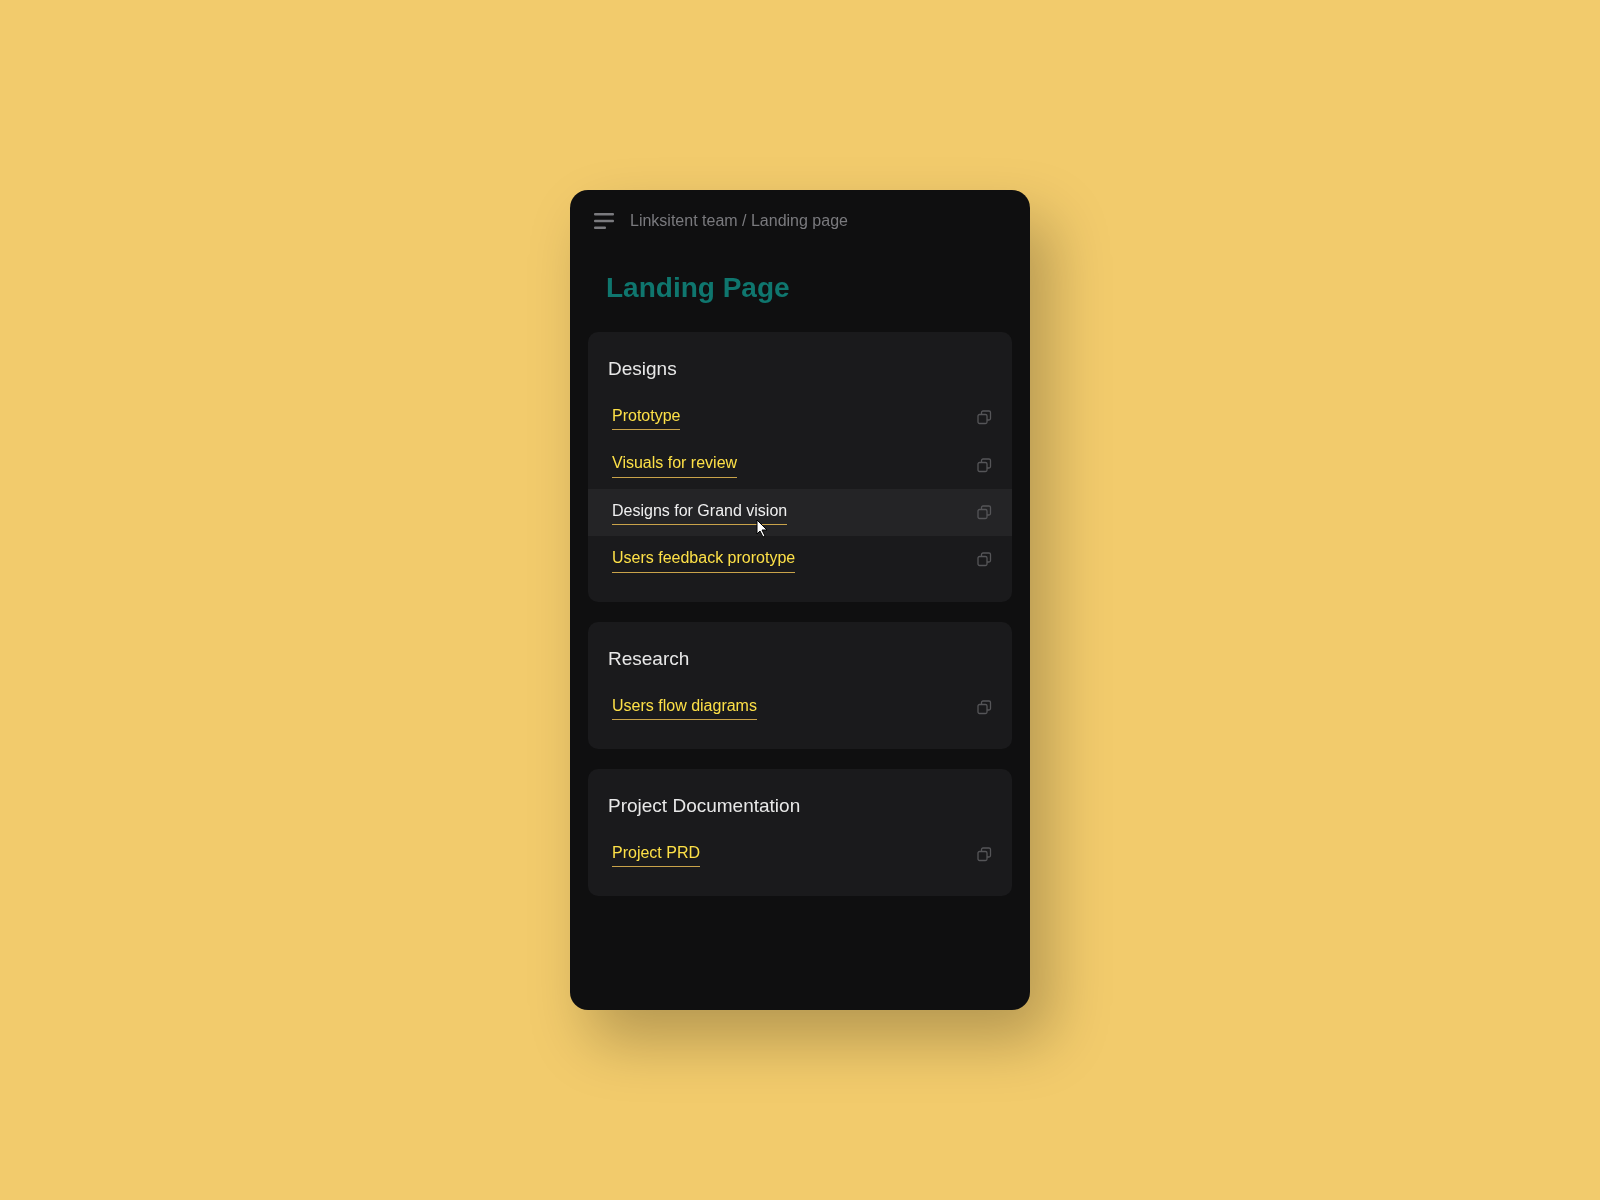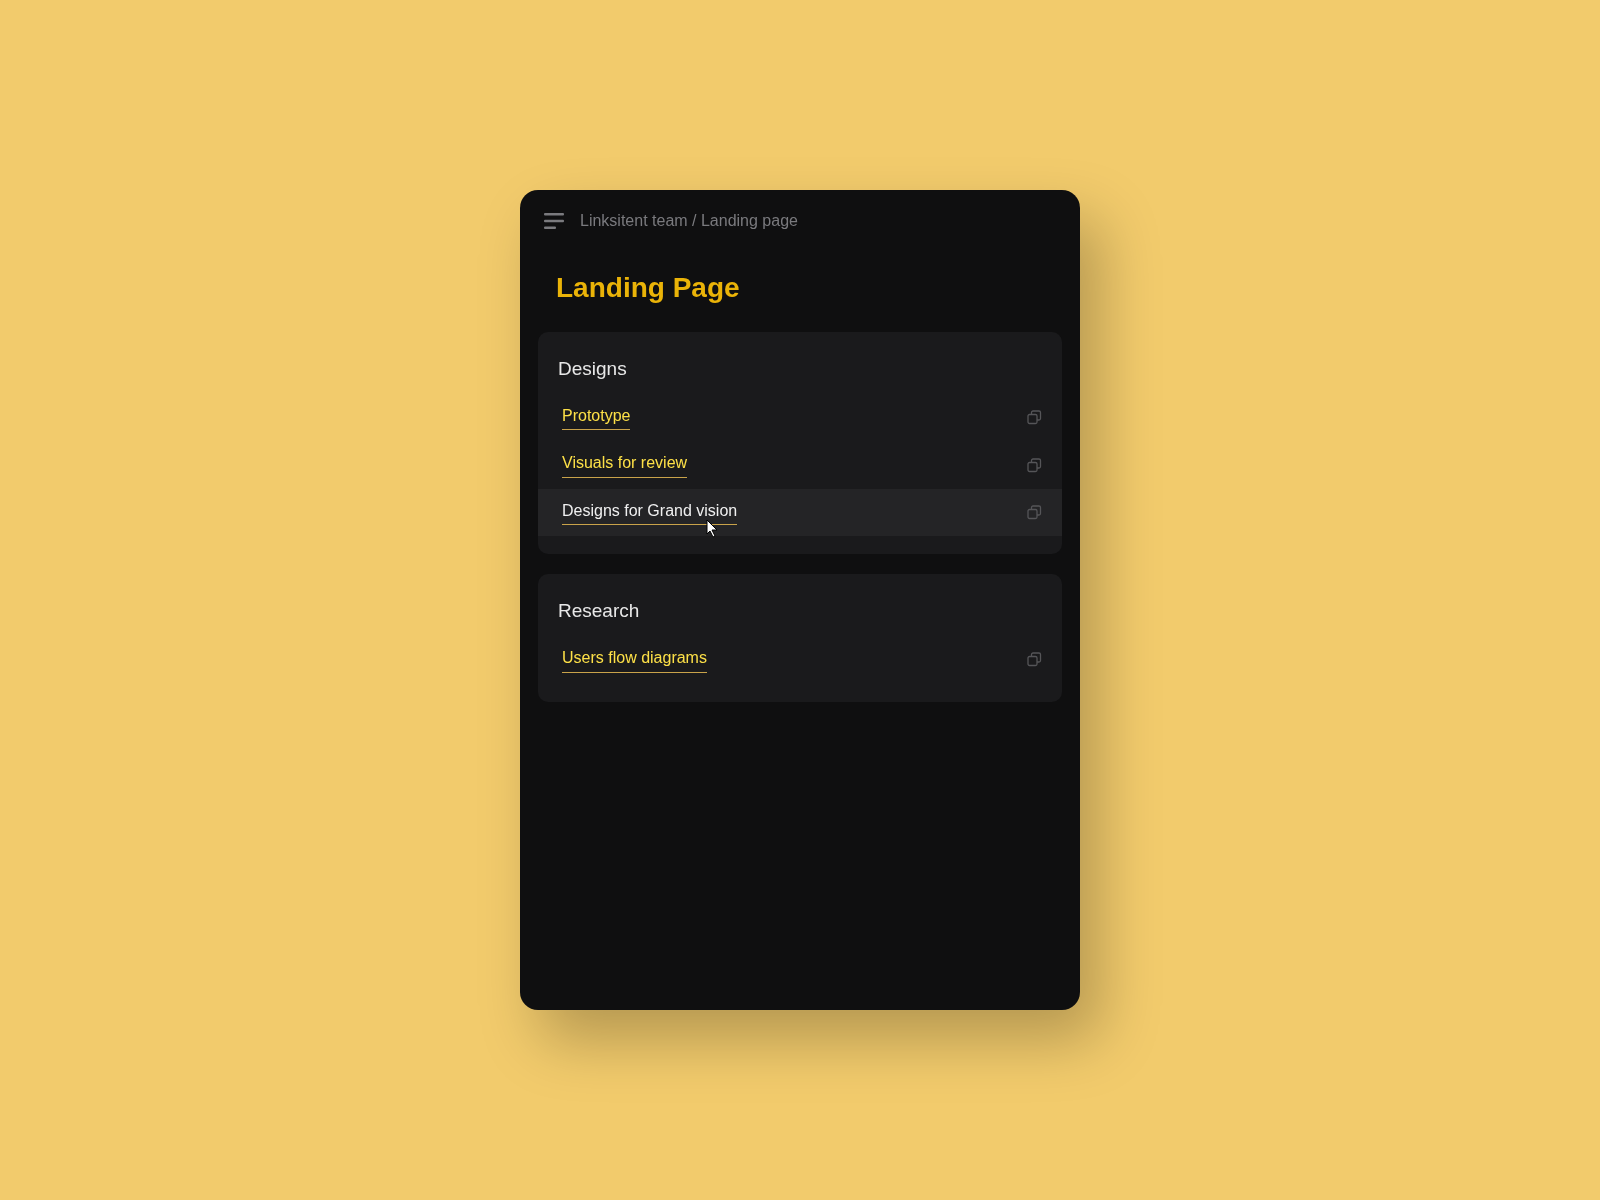--- a/index.html
+++ b/index.html
@@ -13,21 +13,21 @@
       height: 1200px;
       background: #f2cb6c;
       display: flex;
       align-items: center;
       justify-content: center;
       font-family: -apple-system, BlinkMacSystemFont, 'Segoe UI', sans-serif;
       overflow: hidden;
     }
     
     .window {
-      width: 560px;
+      width: 460px;
       height: 820px;
       background: #0f0f10;
       border-radius: 18px;
       box-shadow: 20px 30px 60px rgba(0,0,0,0.25);
       overflow: hidden;
       position: relative;
     }
     
     .header {
       display: flex;
@@ -43,21 +43,21 @@
       cursor: pointer;
     }
     
     .breadcrumb {
       color: #7a7a7e;
       font-size: 16px;
       font-weight: 400;
     }
     
     .page-title {
-      color: #eab308;
+      color: #0f766e;
       font-size: 28px;
       font-weight: 600;
       padding: 42px 36px 28px 36px;
     }
     
     .content {
       padding: 0 18px;
     }
     
     .section {
@@ -166,33 +166,55 @@
               <rect x="1" y="4.5" width="9" height="9" rx="1.5" fill="#242426"></rect>
             </svg>
         </span>
         <span class="cursor">
           <svg width="20" height="22" viewBox="0 0 20 22">
             <path d="M6 2 L6 16 L9 13 L12 19 L14 18 L11 12 L16 12 Z" fill="white" stroke="black" stroke-width="1"></path>
           </svg>
         </span>
       </div>
 
+      <div class="link-row">
+        <span class="link-label">Users feedback prorotype</span>
+        <span class="copy-icon">
+          <svg width="15" height="15" viewBox="0 0 15 15" fill="none" stroke="currentColor" stroke-width="1.3">
+              <rect x="4.5" y="1" width="9" height="9" rx="1.5"></rect>
+              <rect x="1" y="4.5" width="9" height="9" rx="1.5" fill="#1a1a1c"></rect>
+            </svg>
+        </span>
+      </div>
     </div>
 
     <div class="section">
       <div class="section-title">Research</div>
 
 
 
       <div class="link-row">
         <span class="link-label">Users flow diagrams</span>
         <span class="copy-icon">
           <svg width="15" height="15" viewBox="0 0 15 15" fill="none" stroke="currentColor" stroke-width="1.3">
               <rect x="4.5" y="1" width="9" height="9" rx="1.5"></rect>
               <rect x="1" y="4.5" width="9" height="9" rx="1.5" fill="#1a1a1c"></rect>
             </svg>
         </span>
       </div>
     </div>
 
+    <div class="section">
+      <div class="section-title">Project Documentation</div>
+
+      <div class="link-row">
+        <span class="link-label">Project PRD</span>
+        <span class="copy-icon">
+          <svg width="15" height="15" viewBox="0 0 15 15" fill="none" stroke="currentColor" stroke-width="1.3">
+              <rect x="4.5" y="1" width="9" height="9" rx="1.5"></rect>
+              <rect x="1" y="4.5" width="9" height="9" rx="1.5" fill="#1a1a1c"></rect>
+            </svg>
+        </span>
+      </div>
+    </div>
 
   </div>
 </div>
 
 </body></html>

